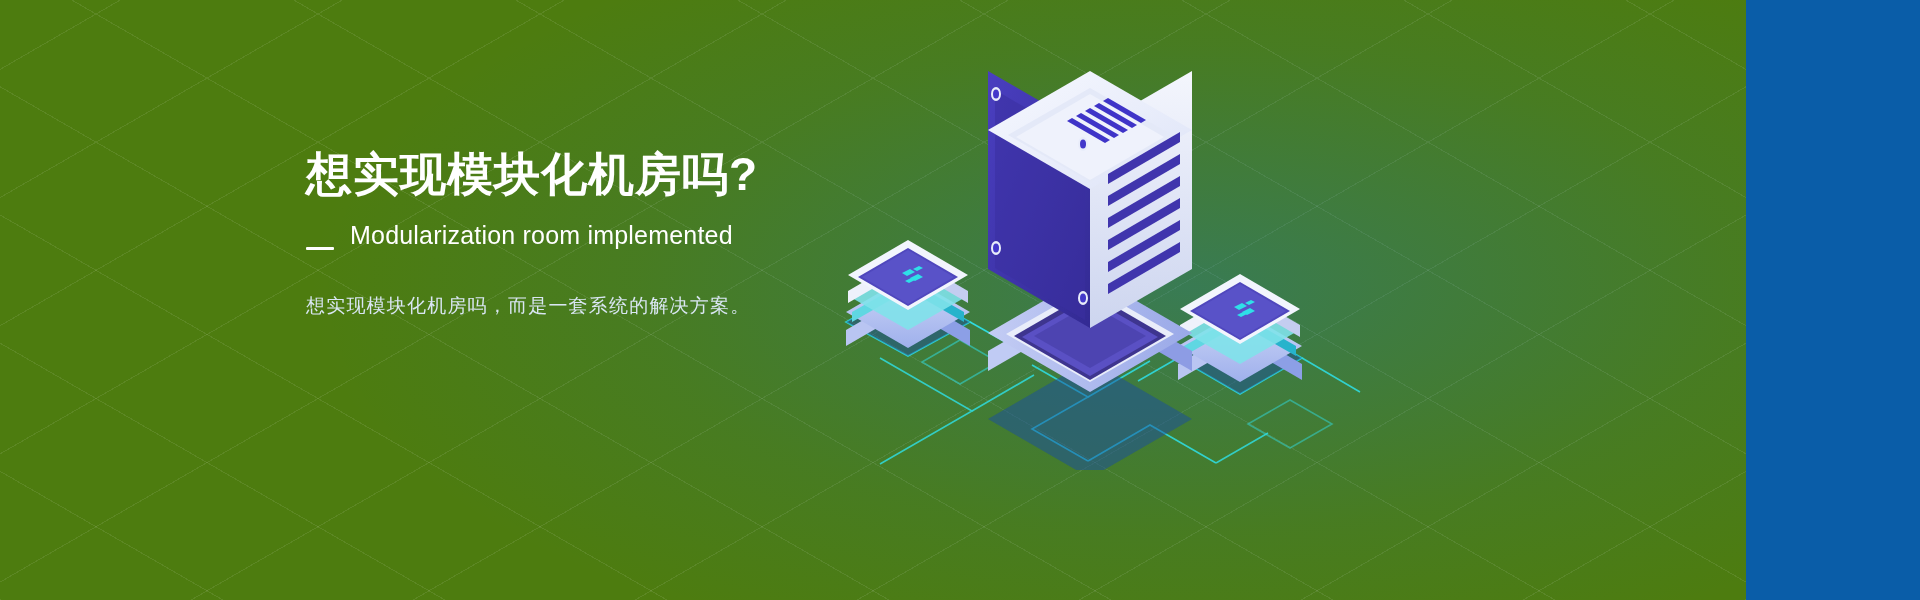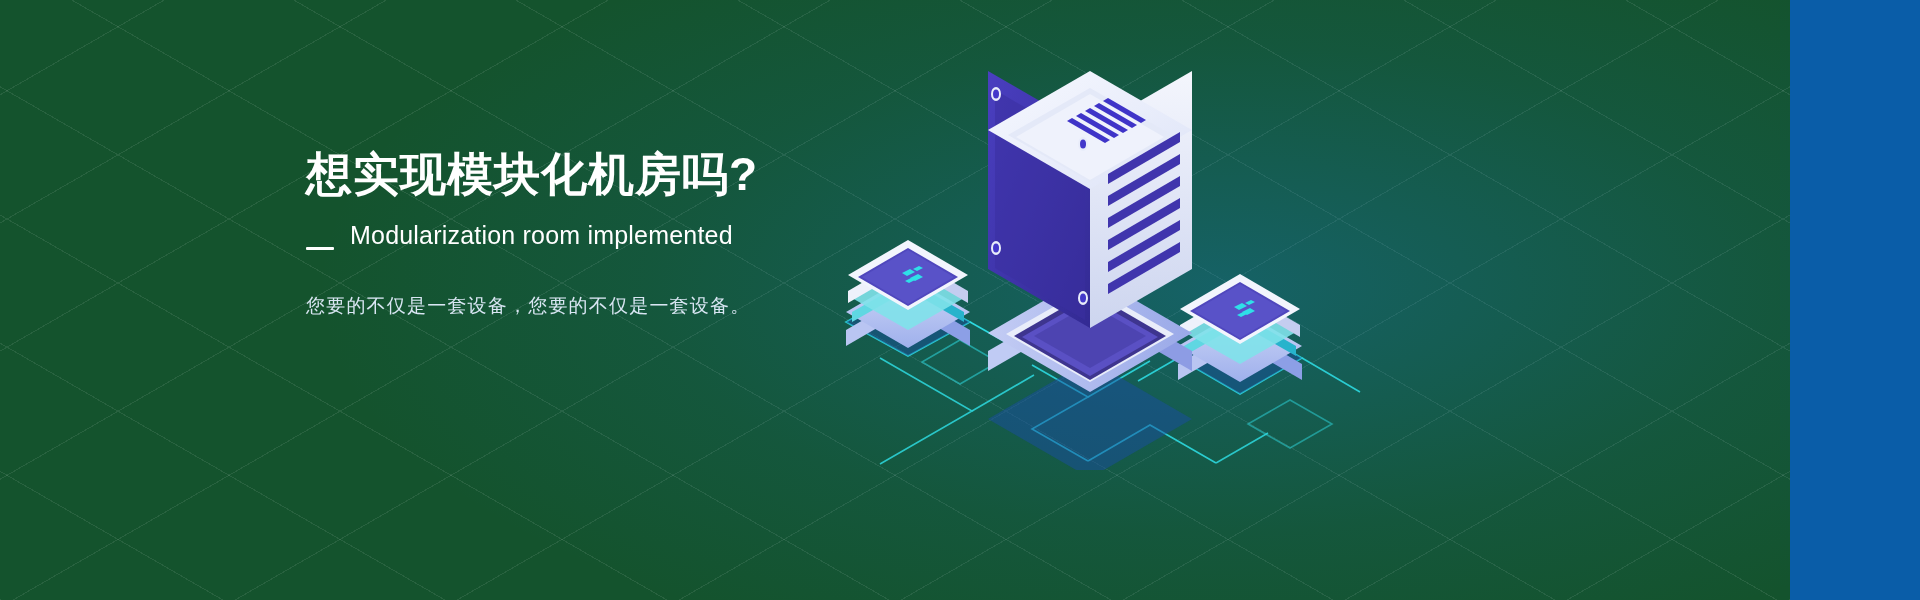--- a/index.html
+++ b/index.html
@@ -10,22 +10,21 @@
   }
   body {
     font-family: "Liberation Sans", sans-serif;
   }
 
   #banner {
     position: relative;
     width: 1746px;
     height: 600px;
     overflow: hidden;
-    background-color: #14532d;
-    padding-left: 44px;
+    background-color: #4d7c0f;
   }
 
   
   #grid-layer {
     position: absolute;
     inset: 0;
     background-image:
       repeating-linear-gradient(30deg,
         rgba(255,255,255,0.085) 0px,
         rgba(255,255,255,0.085) 1px,
@@ -112,21 +111,21 @@
   <div id="vignette-layer"></div>
 
   <div id="text-block">
     <h1 id="headline">想实现模块化机房吗?</h1>
 
     <div id="subline-row">
       <span id="subline-dash"></span>
       <span id="subline">Modularization room implemented</span>
     </div>
 
-    <div id="bodyline">您要的不仅是一套设备，您要的不仅是一套设备。</div>
+    <div id="bodyline">想实现模块化机房吗，而是一套系统的解决方案。</div>
   </div>
 
   <div id="illustration">
     <svg width="620" height="400" viewBox="0 0 620 400" xmlns="http://www.w3.org/2000/svg">
       <defs>
         <linearGradient id="gSide" x1="0" y1="0" x2="0" y2="1">
           <stop offset="0%" stop-color="#f4f6fd"></stop>
           <stop offset="100%" stop-color="#cdd5ef"></stop>
         </linearGradient>
         <linearGradient id="gFront" x1="0" y1="0" x2="1" y2="1">

